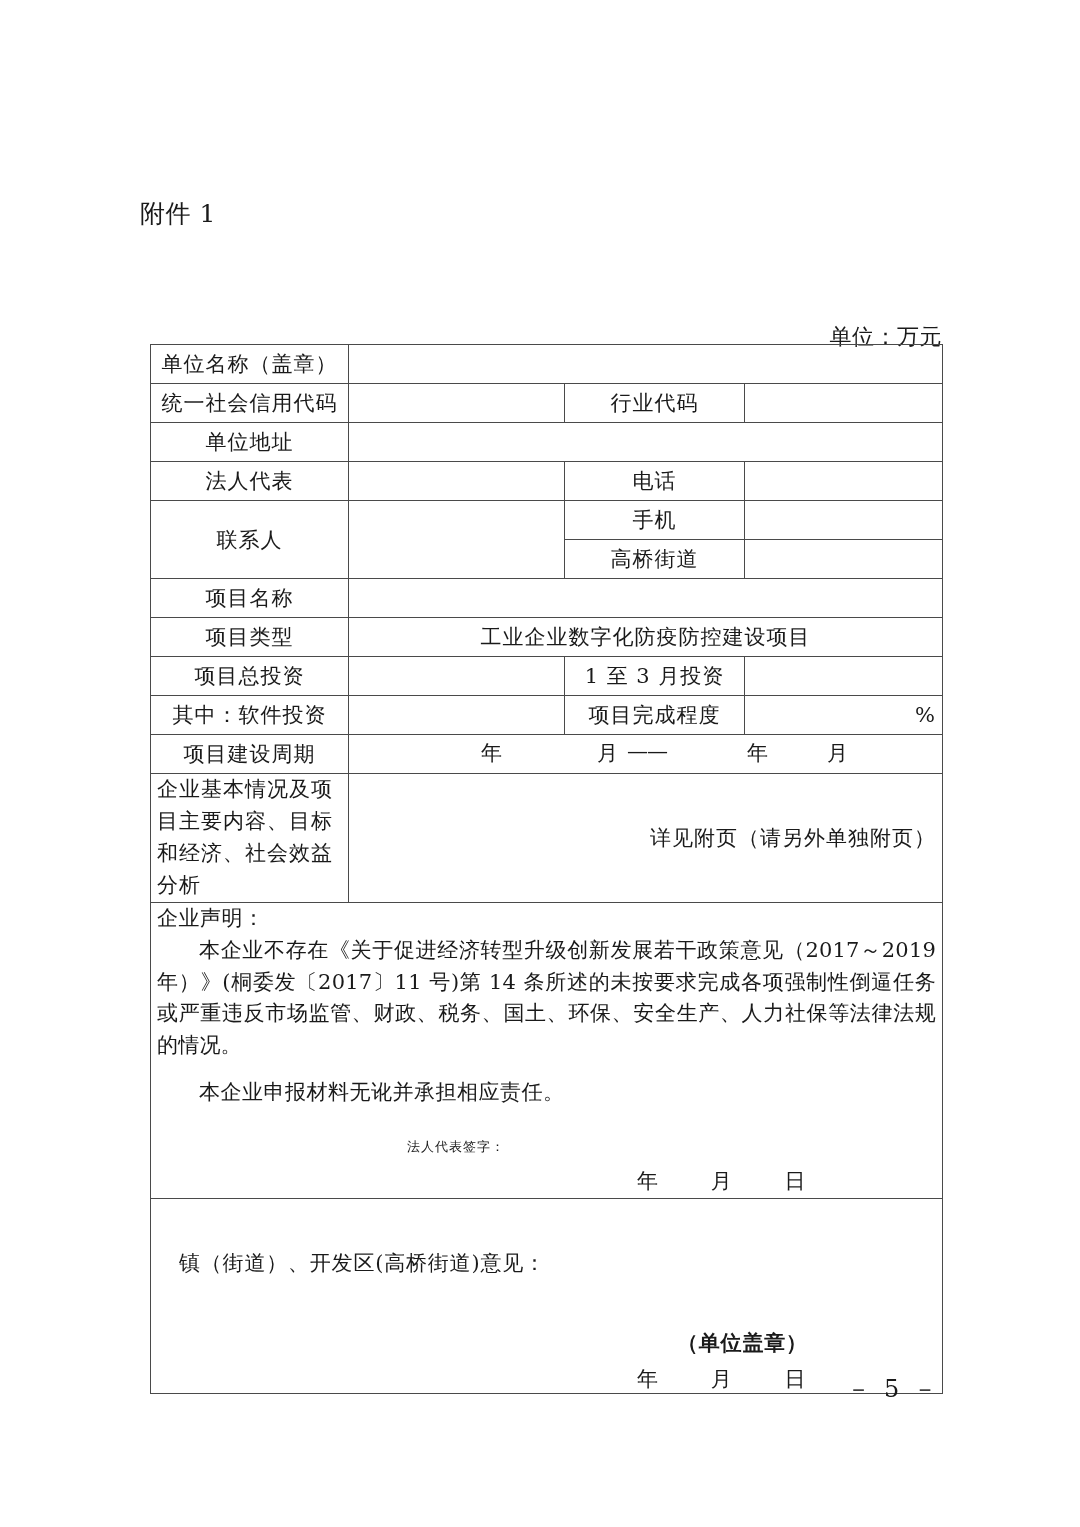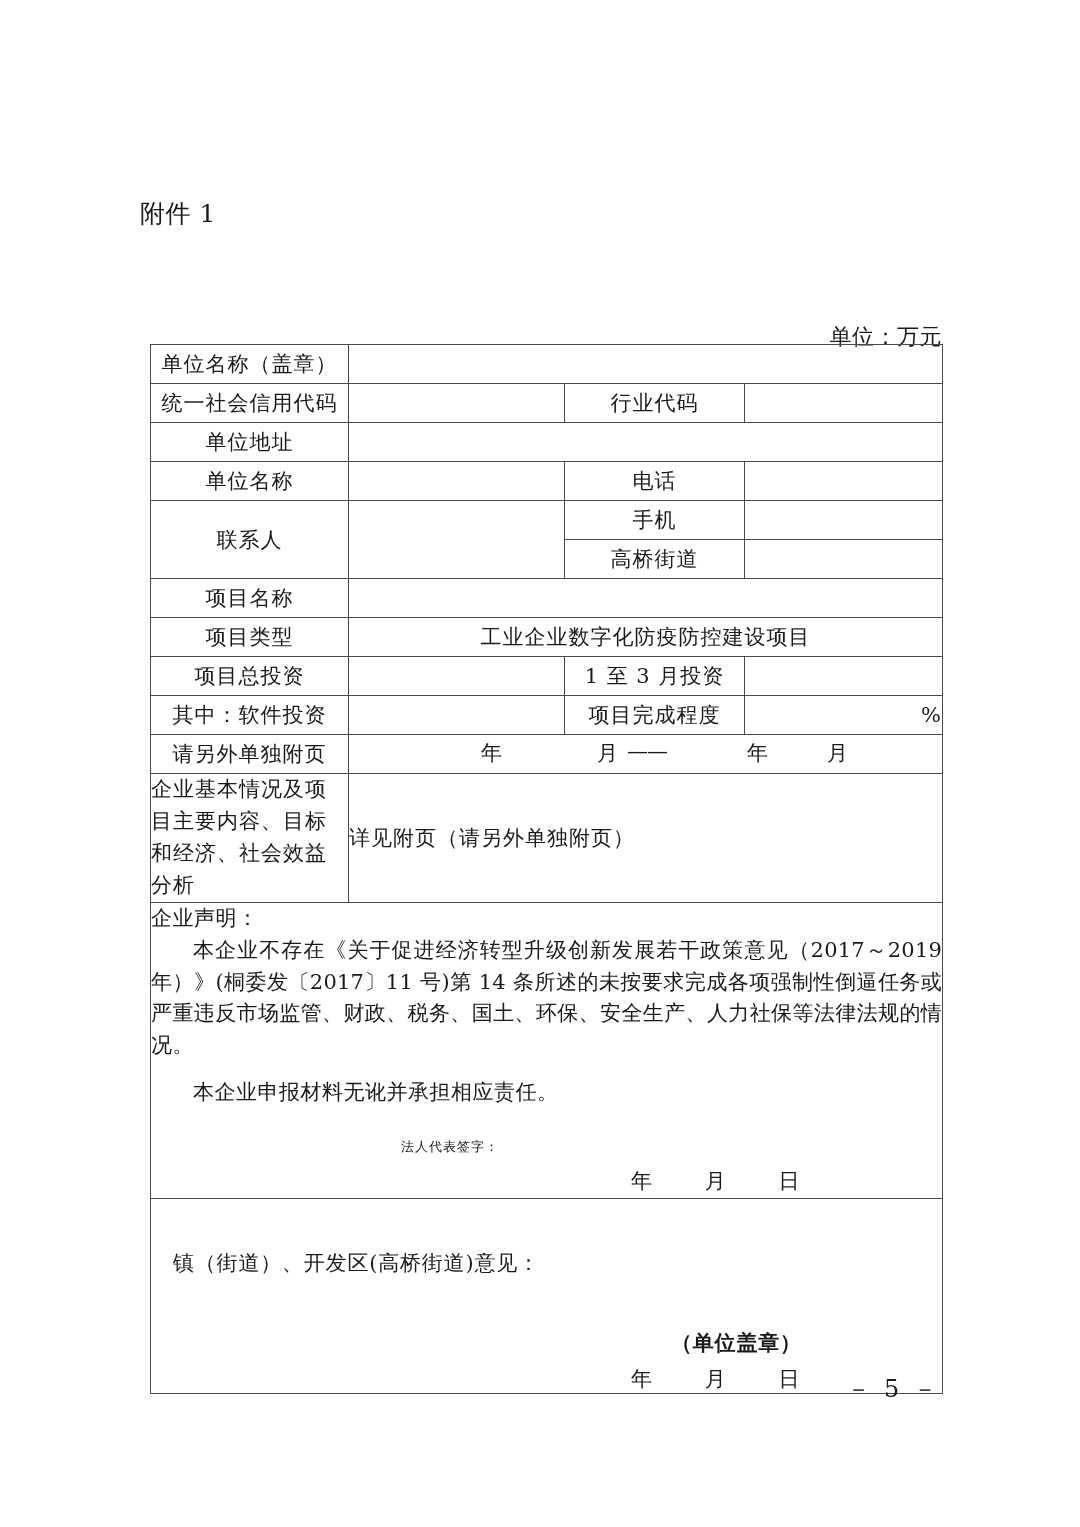--- a/index.html
+++ b/index.html
@@ -58,21 +58,21 @@
     position: absolute;
     left: 150px;
     top: 344px;
     width: 792px;
     border-collapse: collapse;
     table-layout: fixed;
   }
   .form-table td {
     border: 1.6px solid #4a4a4a;
     font-size: 21px;
-    padding: 0 0;
+    padding: 0 6px;
     height: 38px;
     vertical-align: middle;
     letter-spacing: 1px;
   }
   .lbl {
     text-align: center;
     white-space: nowrap;
   }
   .val-center { text-align: center; }
   .val-right  { text-align: right; padding-right: 24px; }
@@ -103,21 +103,21 @@
   .p-y1 { left: 132px; }
   .p-m1 { left: 248px; }
   .p-dash { left: 278px; letter-spacing: -1px; }
   .p-y2 { left: 398px; }
   .p-m2 { left: 478px; }
 
   .desc-value {
     vertical-align: top;
     padding-top: 8px;
     padding-left: 10px;
-    text-align: left;
+    text-align: right;
     font-size: 21px;
     letter-spacing: 0.5px;
   }
 
   
   .decl-cell {
     vertical-align: top;
     padding: 8px 14px 10px 10px;
     text-align: left;
     line-height: 1.5;
@@ -224,21 +224,21 @@
         <td class="lbl">行业代码</td>
         <td class="blank"></td>
       </tr>
 
       <tr>
         <td class="lbl">单位地址</td>
         <td class="blank" colspan="3"></td>
       </tr>
 
       <tr>
-        <td class="lbl">单位名称</td>
+        <td class="lbl">法人代表</td>
         <td class="blank"></td>
         <td class="lbl">电话</td>
         <td class="blank"></td>
       </tr>
 
       <tr>
         <td class="lbl" rowspan="2">联系人</td>
         <td class="blank" rowspan="2"></td>
         <td class="lbl">手机</td>
         <td class="blank"></td>
@@ -267,21 +267,21 @@
       </tr>
 
       <tr>
         <td class="lbl">其中：软件投资</td>
         <td class="blank"></td>
         <td class="lbl">项目完成程度</td>
         <td class="val-right">%</td>
       </tr>
 
       <tr class="period-row">
-        <td class="lbl">请另外单独附页</td>
+        <td class="lbl">项目建设周期</td>
         <td class="period" colspan="3">
           <span class="period-inner">
             <span class="p-y1">年</span>
             <span class="p-m1">月</span>
             <span class="p-dash">——</span>
             <span class="p-y2">年</span>
             <span class="p-m2">月</span>
           </span>
         </td>
       </tr>

